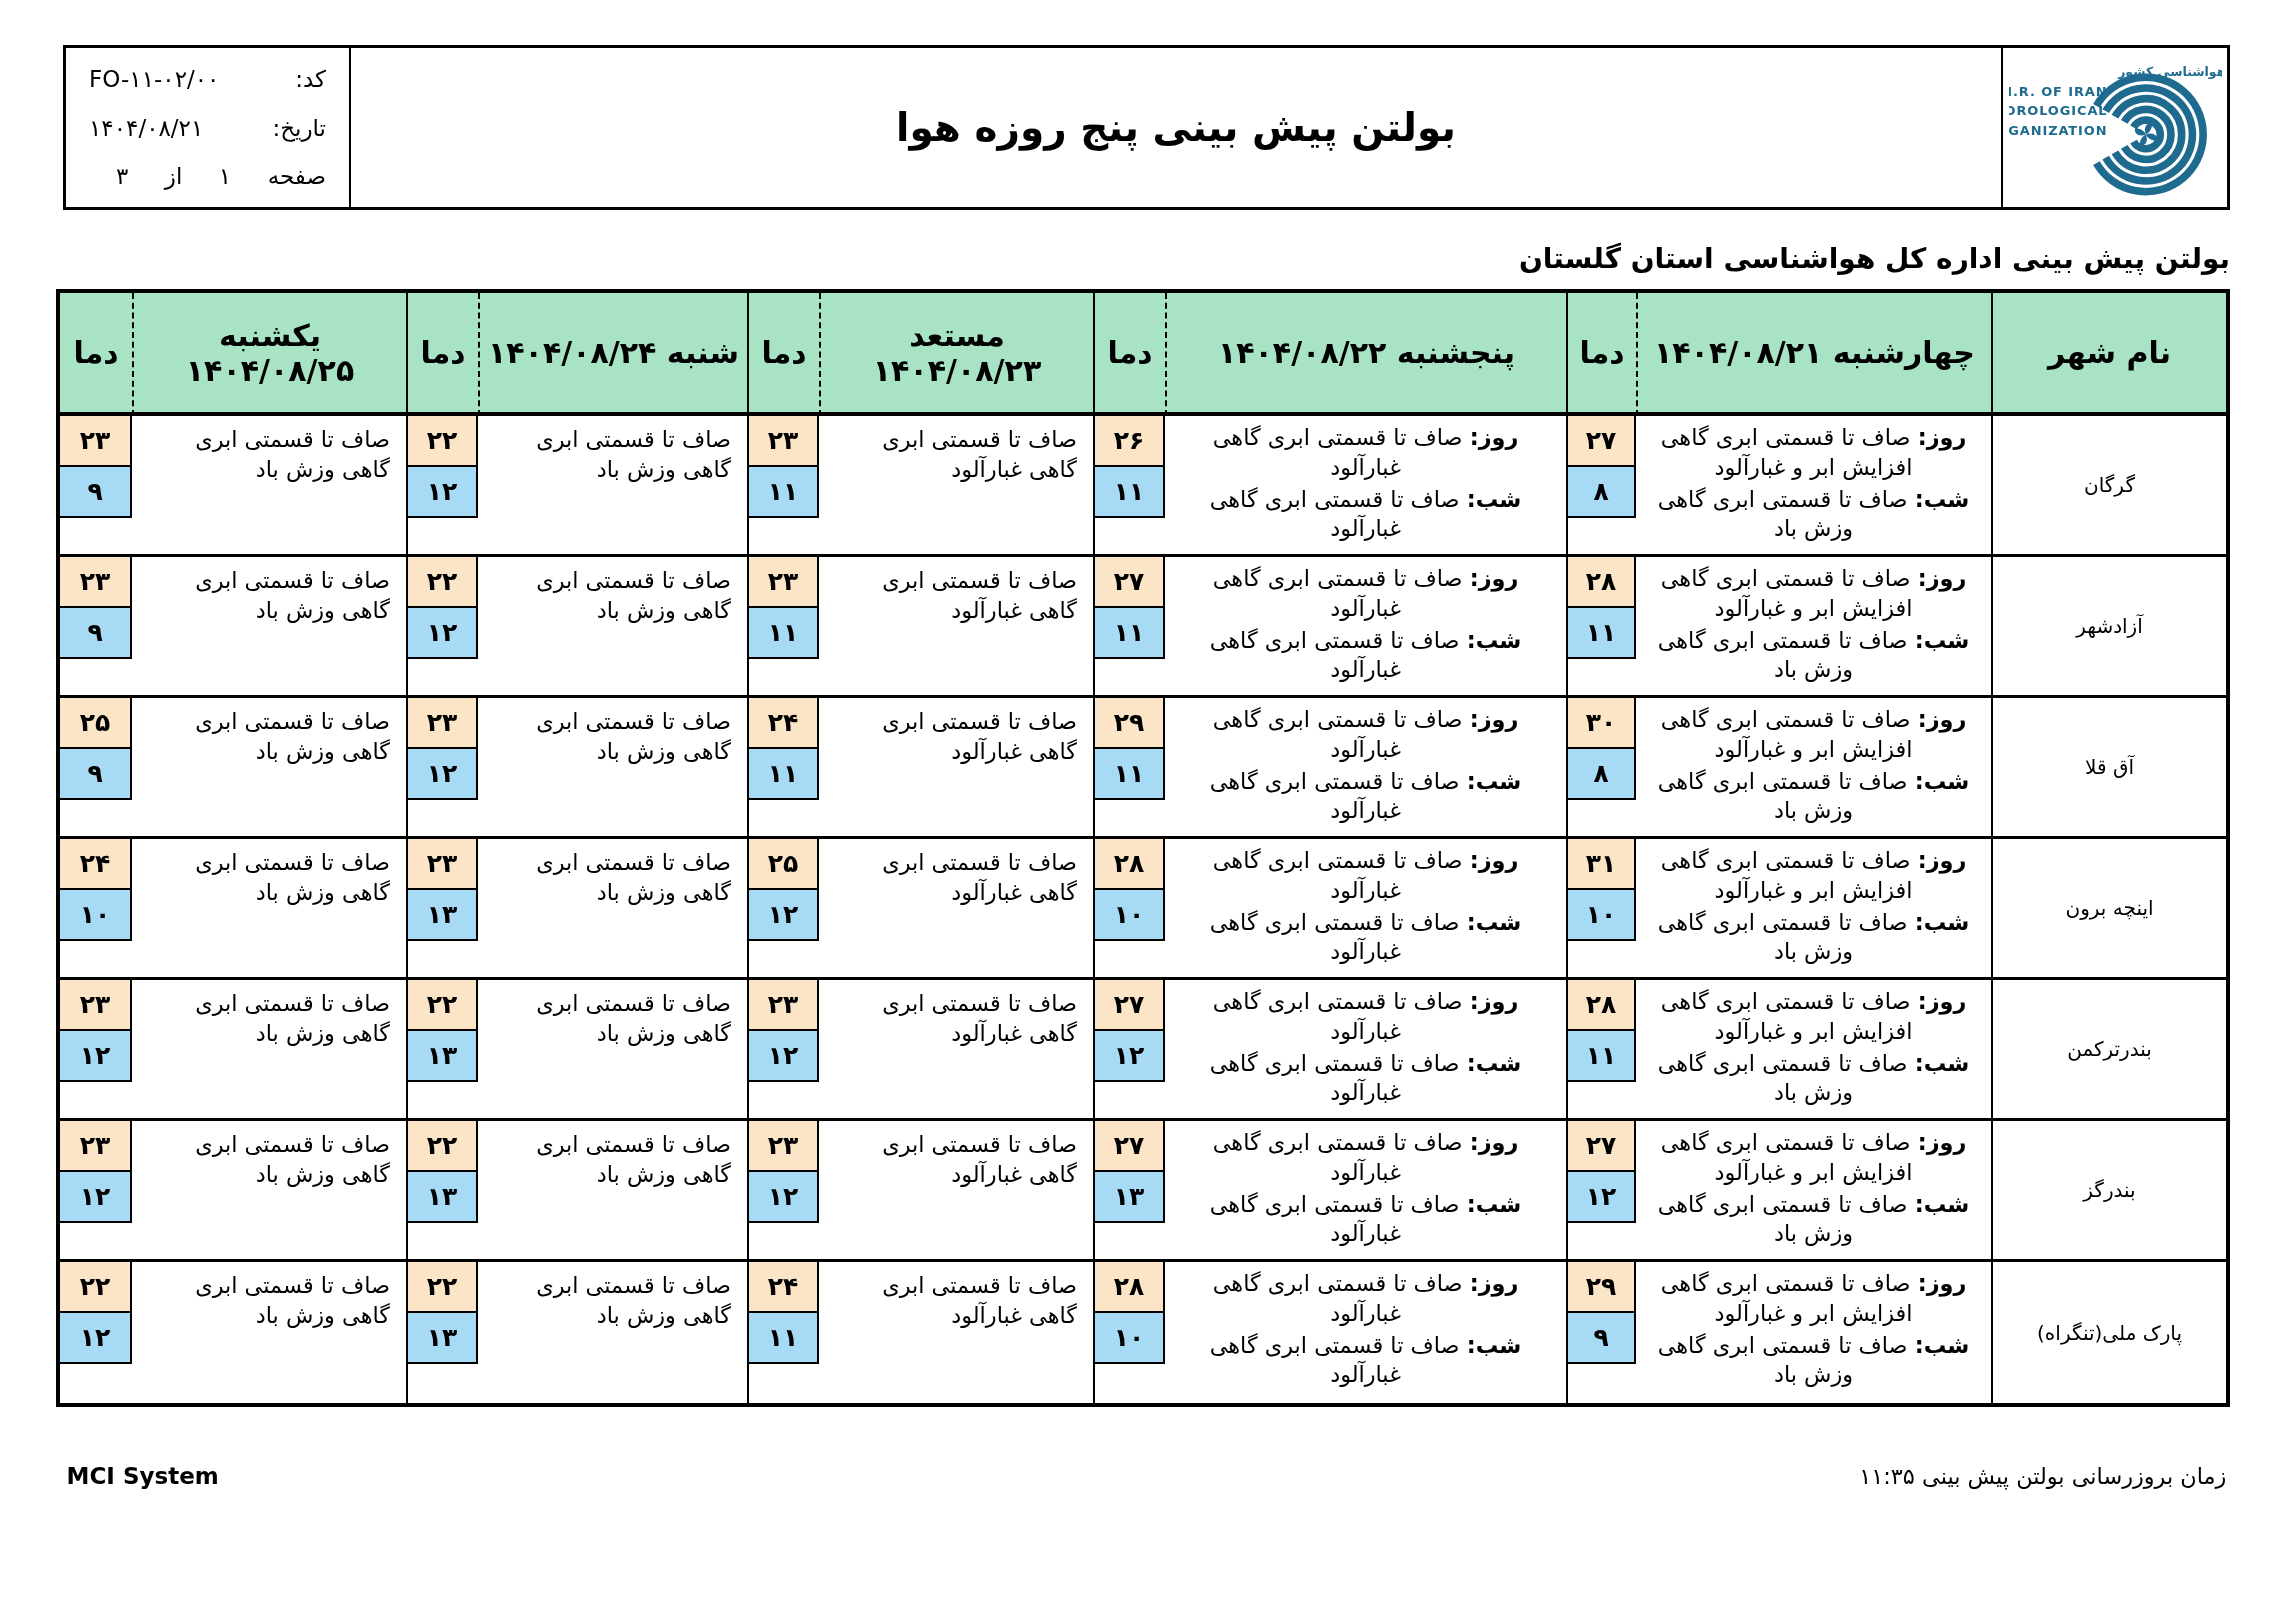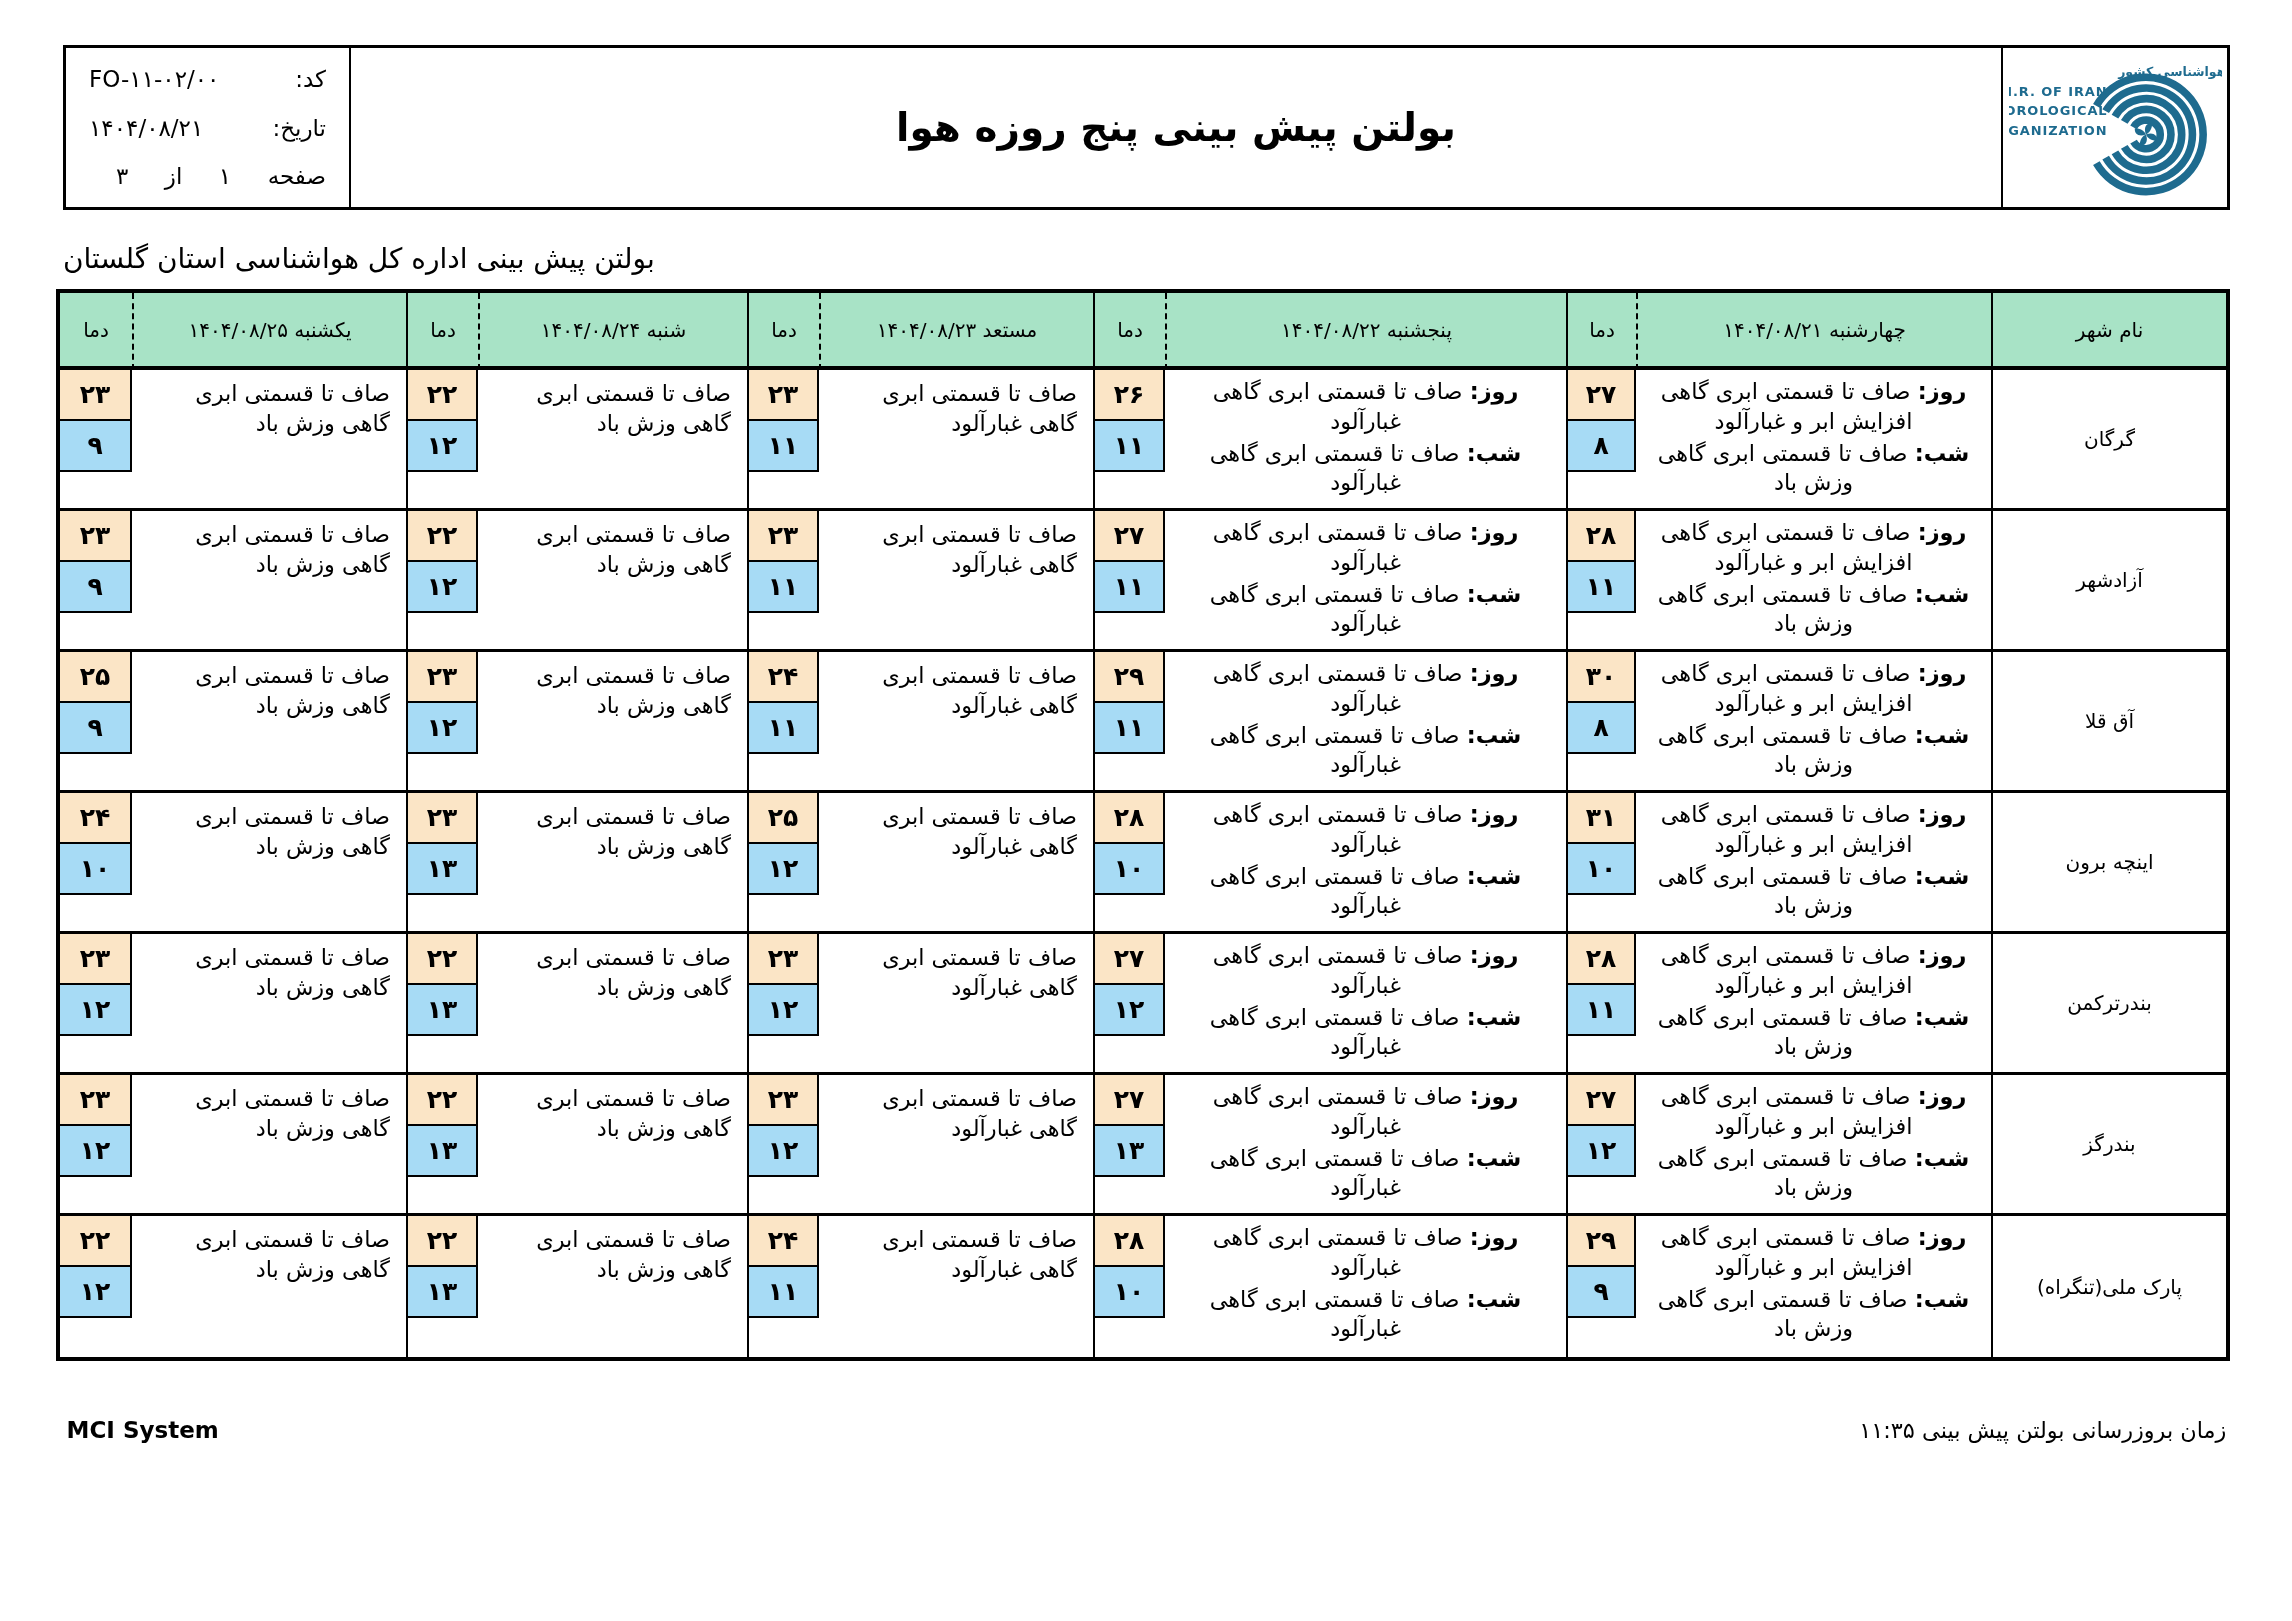--- a/index.html
+++ b/index.html
@@ -15,29 +15,29 @@
   .header{margin-top:45px;height:165px;border:3.6px solid var(--ink);display:flex;align-items:stretch}
   .logo-box{width:226px;border-left:2.7px solid var(--ink);display:flex;align-items:center;justify-content:center;padding:3.6px}
   .title-box{flex:1;display:flex;align-items:center;justify-content:center}
   .title-box h1{margin:0;font-size:39px;font-weight:700;letter-spacing:0}
   .code-box{width:285px;border-right:2.7px solid var(--ink);padding:18px 23px;display:flex;flex-direction:column;justify-content:space-between;font-size:23px}
   .meta-row{display:flex;justify-content:space-between;align-items:baseline}
   .meta-row .val{direction:ltr}
   .page-row{display:flex;justify-content:space-between;padding-left:27px}
 
   
-  .intro-heading{margin-top:32px;font-size:28px;font-weight:400;text-align:left}
+  .intro-heading{margin-top:32px;font-size:28px;font-weight:700;text-align:right}
   .intro-body{margin-top:23px;font-size:25px;text-align:right;line-height:1.4}
   .intro-note{margin-top:34px;font-size:22.4px;text-align:right}
 
   
   table.fc{margin-top:14.3px;border-collapse:separate;border-spacing:0;border:4.5px solid var(--ink);
     width:2167px;table-layout:fixed}
   th,td{margin:0;padding:0;border:0 solid var(--ink)}
-  thead th{background:var(--green);height:77px;font-size:20px;font-weight:400;
+  thead th{background:var(--green);height:123px;font-size:30px;font-weight:700;
     border-bottom:4.5px solid var(--ink);vertical-align:middle;text-align:center}
   th.h-city{border-left:2.7px solid var(--ink)}
   th.h-date{border-left:2.7px dashed var(--ink)}
   th.h-temp{border-left:2.7px solid var(--ink)}
   th.h-temp:last-child{border-left:none}
   tbody tr{height:141px}
   tbody td{border-bottom:3.6px solid var(--ink);vertical-align:top}
   tbody tr:last-child td{border-bottom:none}
   td.cell-city{border-left:2.7px solid var(--ink);vertical-align:middle;text-align:center;font-size:20px}
   td.cell-text{border-left:none;font-size:22.4px;line-height:1.32}

